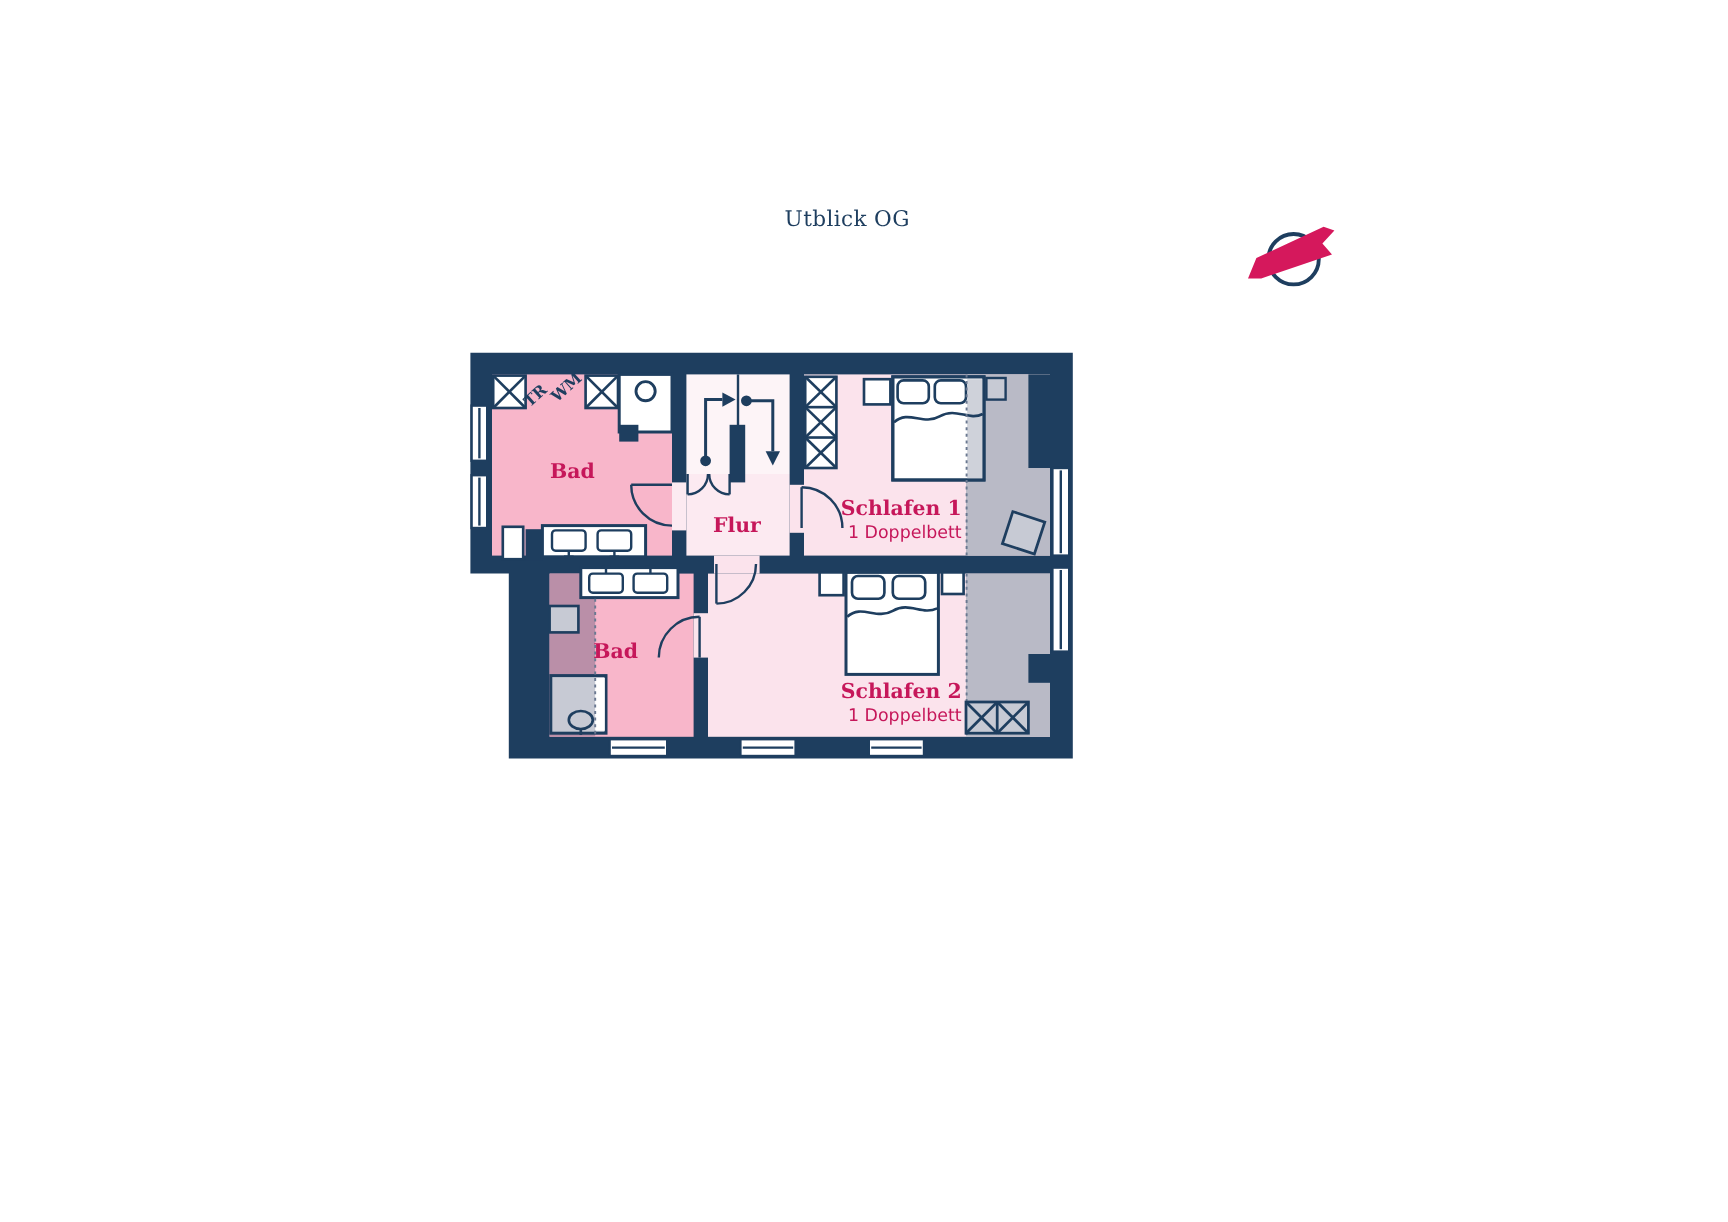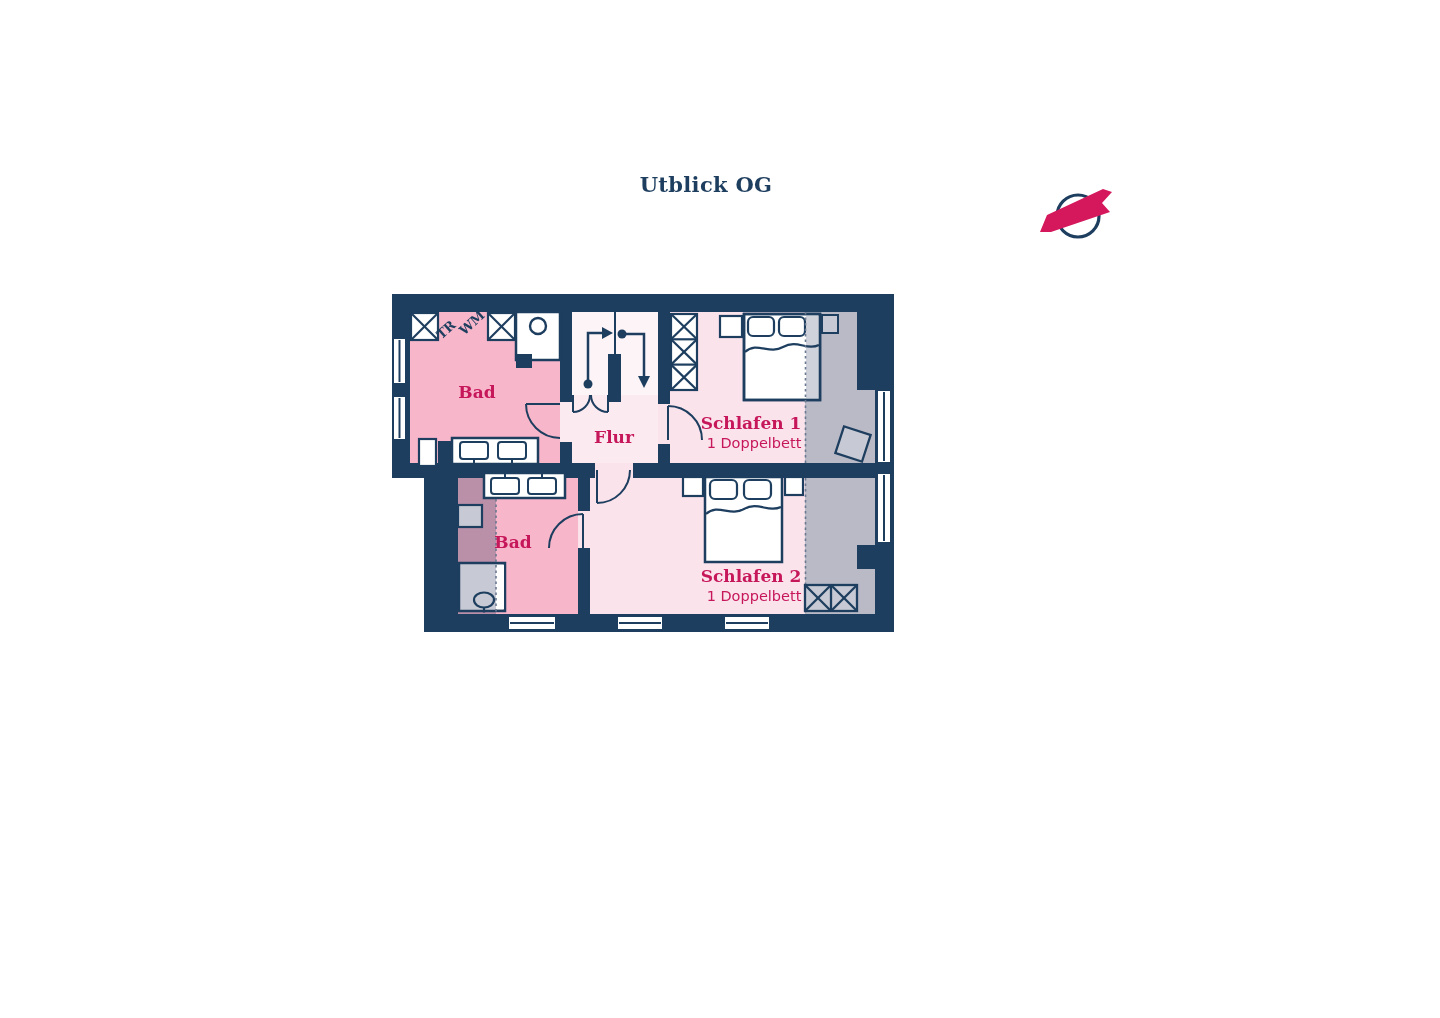--- a/index.html
+++ b/index.html
@@ -2,21 +2,21 @@
 <html style="--wall-navy: #1e3e5f; --bath-pink: #f8b6ca; --room-pink: #fbe3ec; --flur-pink: #fceaf1; --stairs-pink: #fdf4f7; --slope-gray: #b9bac6; --object-gray: #c7cad4; --slope-mauve: #ba8fa8; --dash-gray: #6a7890; --label-crimson: #c6175a; --compass-crimson: #d5185c;"><head>
 <meta charset="utf-8">
 <style>
   html,body{margin:0;padding:0;}
   body{
     width:1440px;height:1018px;position:relative;background:#ffffff;
     font-family:"DejaVu Serif", serif;overflow:hidden;
   }
   .page-title{
     position:absolute;top:172px;left:0;width:1412px;text-align:center;
-    font-size:21px;font-weight:700;color:var(--wall-navy);letter-spacing:.3px;
+    font-size:18px;font-weight:400;color:var(--wall-navy);letter-spacing:.3px;
   }
   svg.plan{position:absolute;left:0;top:0;}
 
   
   .wall      {fill:var(--wall-navy);}
   .f-bad     {fill:var(--bath-pink);}
   .f-room    {fill:var(--room-pink);}
   .f-flur    {fill:var(--flur-pink);}
   .f-stairs  {fill:var(--stairs-pink);}
   .f-white   {fill:#ffffff;}

